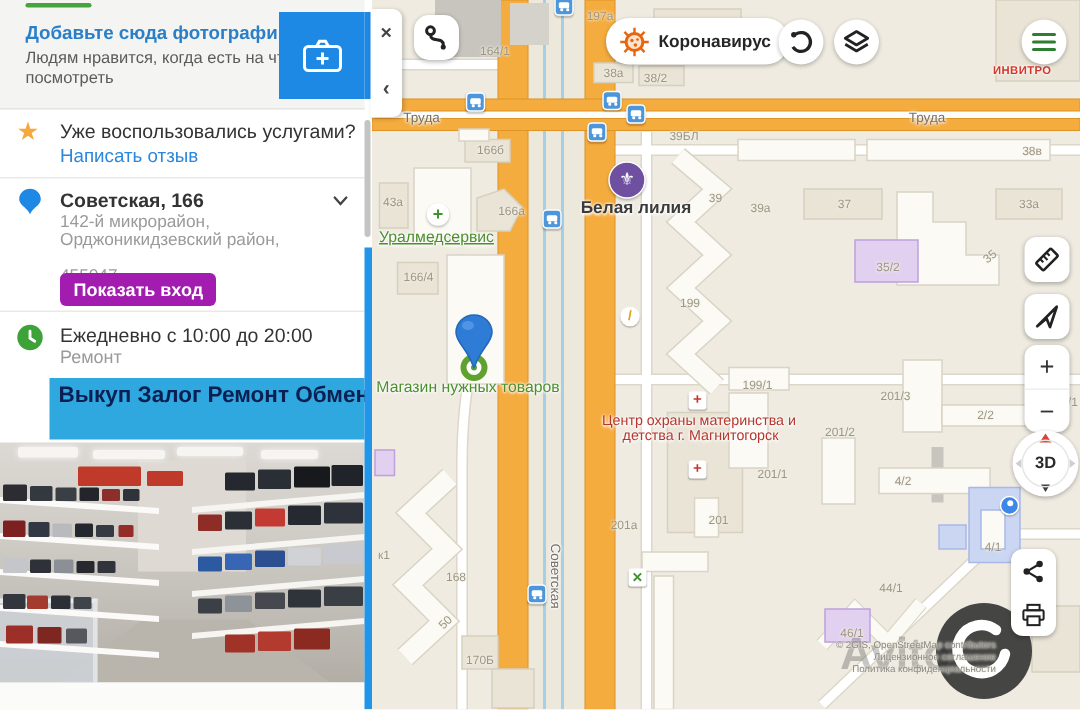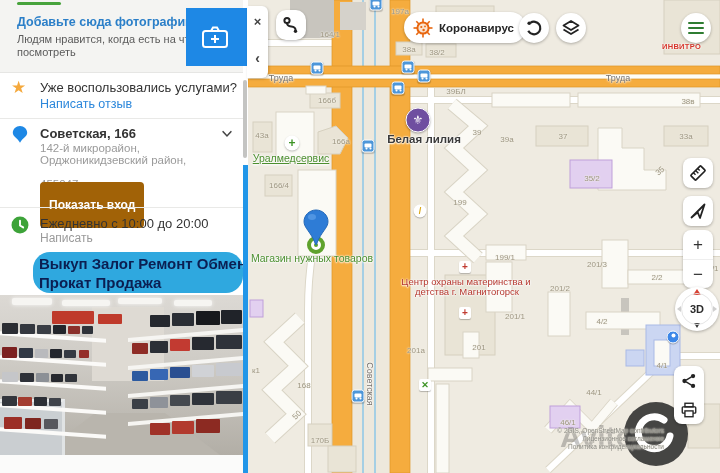--- a/index.html
+++ b/index.html
@@ -12,24 +12,24 @@
   #photo-prompt-title{position:absolute;left:17px;top:15px;font-size:12.5px;font-weight:bold;color:#2b7fc8;}
   .prompt-sub{position:absolute;left:17px;font-size:11px;color:#5b5b5b;}
   #camera-box{position:absolute;left:186px;top:8px;width:57px;height:58px;background:#1E88E5;display:flex;align-items:center;justify-content:center;cursor:pointer;}
   .sb-row{position:absolute;left:0;width:243px;}
   .sb-icon{position:absolute;left:11px;top:0;width:18px;height:18px;}
   .sb-title{font-size:13px;color:#333;font-weight:bold;}
   .sb-text{font-size:13px;color:#333;}
   .sb-gray{font-size:11.5px;color:#9a9a9a;line-height:12.5px;}
   .sb-link{font-size:12.5px;color:#2b87db;cursor:pointer;}
   .divider{position:absolute;left:0;width:243px;height:1px;background:#e9e9e7;}
-  #entrance-btn{position:absolute;left:40px;top:64px;background:#a16207;color:#fff;font-size:12px;font-weight:bold;
-    padding:16px 9px;border-radius:4px;border:none;cursor:pointer;}
+  #entrance-btn{position:absolute;left:40px;top:64px;background:#a21caf;color:#fff;font-size:12px;font-weight:bold;
+    padding:4px 9px;border-radius:4px;border:none;cursor:pointer;}
   #banner{position:absolute;left:33px;top:252px;width:210px;height:41px;background:#2FA8DF;color:#0B1F52;
-    font-size:15px;font-weight:bold;line-height:19px;padding:2px 0 0 6px;box-sizing:border-box;white-space:nowrap;border-radius:17px;}
+    font-size:15px;font-weight:bold;line-height:19px;padding:2px 0 0 6px;box-sizing:border-box;white-space:nowrap;}
   
   #photo{position:absolute;left:0;top:295px;width:243px;height:160px;overflow:hidden;
     background:linear-gradient(#dcd9d4 0%,#cfccc6 40%,#b2aea6 100%);}
   #photo .bw{position:absolute;left:92px;top:12px;width:72px;height:74px;background:#dedad3;}
   #photo .light{position:absolute;background:#f6f5f2;border-radius:2px;box-shadow:0 0 4px rgba(255,255,255,.8);}
   #photo .sign{position:absolute;background:#bf3a2b;border-radius:1px;}
   #photo .shelfL{position:absolute;background:#fbfaf8;transform:skewY(4deg);}
   #photo .shelfR{position:absolute;background:#f6f5f2;transform:skewY(-5deg);}
   #photo .box{position:absolute;border-radius:1px;}
   #photo .floor{position:absolute;left:0;top:0;width:243px;height:160px;
@@ -442,26 +442,25 @@
       <button id="entrance-btn">Показать вход</button>
     </div>
     <div class="divider" style="top:207px;left:0;"></div>
 
     <div class="sb-row" style="top:207px;height:45px;">
       <svg class="sb-icon" style="top:9px;" width="17" height="17" viewBox="0 0 17 17">
         <circle cx="8.5" cy="8.5" r="8" fill="#3DA339"></circle>
         <path d="M8.5 4.5 V9 L11.5 10.8" fill="none" stroke="#fff" stroke-width="1.8" stroke-linecap="round"></path>
       </svg>
       <div class="sb-text" style="position:absolute;left:40px;top:9px;">Ежедневно с 10:00 до 20:00</div>
-      <div class="sb-gray" style="position:absolute;left:40px;top:25px;font-size:12px;">Написать</div>
+      <div class="sb-gray" style="position:absolute;left:40px;top:25px;font-size:12px;">Ремонт</div>
     </div>
 
     <div id="banner">
       <div>Выкуп Залог Ремонт Обмен</div>
-      <div>Прокат Продажа</div>
     </div>
 
     <div id="photo">
       <div class="bw"></div>
       <div class="floor"></div>
       <div class="counter"></div>
     <div class="light" style="left: 12px; top: 3px; width: 40px; height: 7px;"></div>
         <div class="light" style="left: 62px; top: 5px; width: 48px; height: 6px;"></div>
         <div class="light" style="left: 118px; top: 3px; width: 44px; height: 6px;"></div>
         <div class="light" style="left: 174px; top: 5px; width: 38px; height: 6px;"></div>

